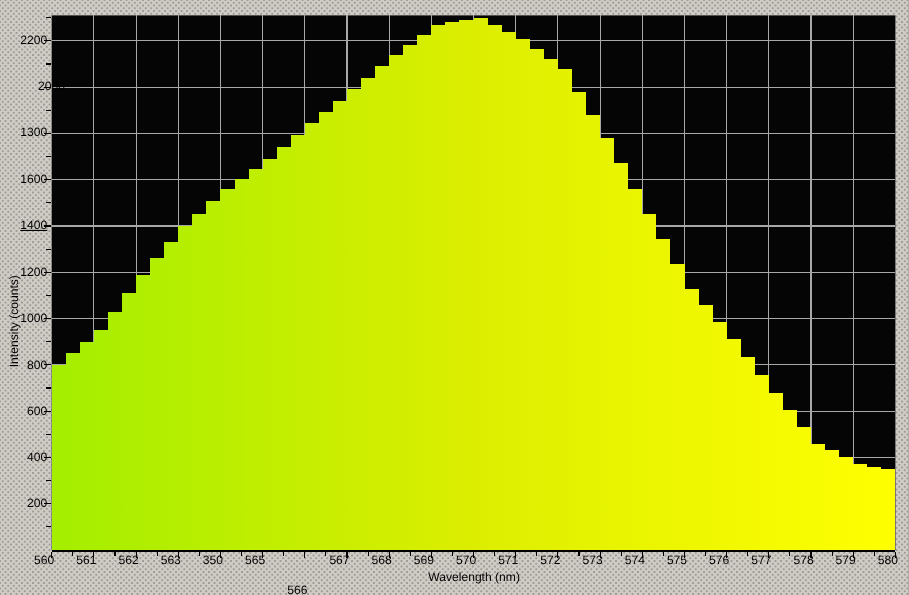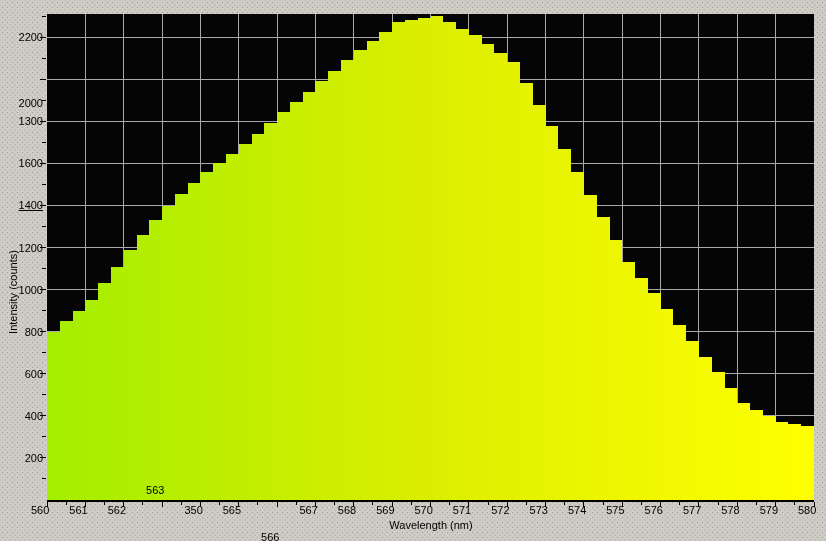--- a/index.html
+++ b/index.html
@@ -166,28 +166,28 @@
   <div id="y-tick-labels">
       <div class="tick-label ytick" style="left: 2px; top: 451.922px;">200</div>
       <div class="tick-label ytick" style="left: 2px; top: 409.844px;">400</div>
       <div class="tick-label ytick" style="left: 2px; top: 367.766px;">600</div>
       <div class="tick-label ytick" style="left: 2px; top: 325.688px;">800</div>
       <div class="tick-label ytick" style="left: 2px; top: 283.61px;">1000</div>
       <div class="tick-label ytick" style="left: 2px; top: 241.532px;">1200</div>
       <div class="tick-label ytick" style="left: 2px; top: 199.455px; text-decoration: underline;">1400</div>
       <div class="tick-label ytick" style="left: 2px; top: 157.377px;">1600</div>
       <div class="tick-label ytick" style="left: 2px; top: 115.299px;">1300</div>
-      <div class="tick-label ytick" style="left: 2px; top: 73.2208px; margin-top: 24px;">2000</div>
+      <div class="tick-label ytick" style="left: 18px; top: 73.2208px;">2000</div>
       <div class="tick-label ytick" style="left: 2px; top: 31.1429px;">2200</div>
     </div>
   <div id="x-tick-labels">
       <div class="tick-label xtick" style="left: 31px; top: 504px;">560</div>
       <div class="tick-label xtick" style="left: 69.35px; top: 504px;">561</div>
       <div class="tick-label xtick" style="left: 107.7px; top: 504px;">562</div>
-      <div class="tick-label xtick" style="left: 146.05px; top: 484px;">563</div>
+      <div class="tick-label xtick" style="left: 146.05px; top: 504px;">563</div>
       <div class="tick-label xtick" style="left: 184.4px; top: 504px;">350</div>
       <div class="tick-label xtick" style="left: 222.75px; top: 504px;">565</div>
       <div class="tick-label xtick" style="left: 261.1px; top: 504px; margin-top: 27px;">566</div>
       <div class="tick-label xtick" style="left: 299.45px; top: 504px;">567</div>
       <div class="tick-label xtick" style="left: 337.8px; top: 504px;">568</div>
       <div class="tick-label xtick" style="left: 376.15px; top: 504px;">569</div>
       <div class="tick-label xtick" style="left: 414.5px; top: 504px;">570</div>
       <div class="tick-label xtick" style="left: 452.85px; top: 504px;">571</div>
       <div class="tick-label xtick" style="left: 491.2px; top: 504px;">572</div>
       <div class="tick-label xtick" style="left: 529.55px; top: 504px;">573</div>

